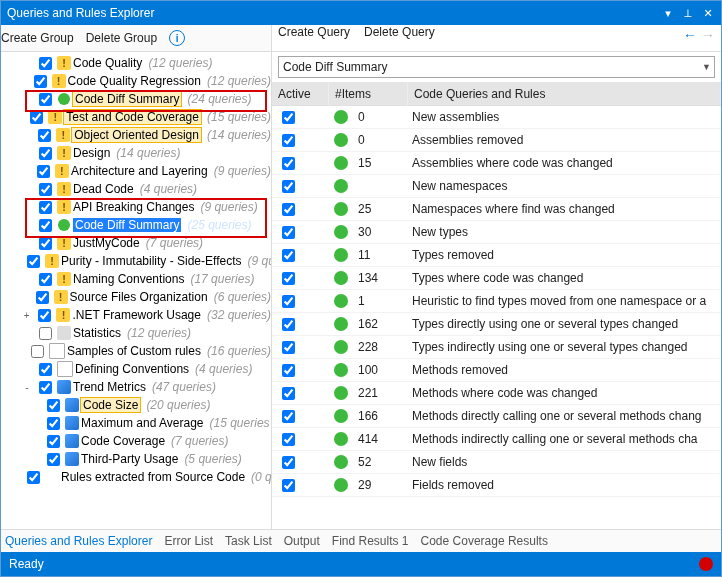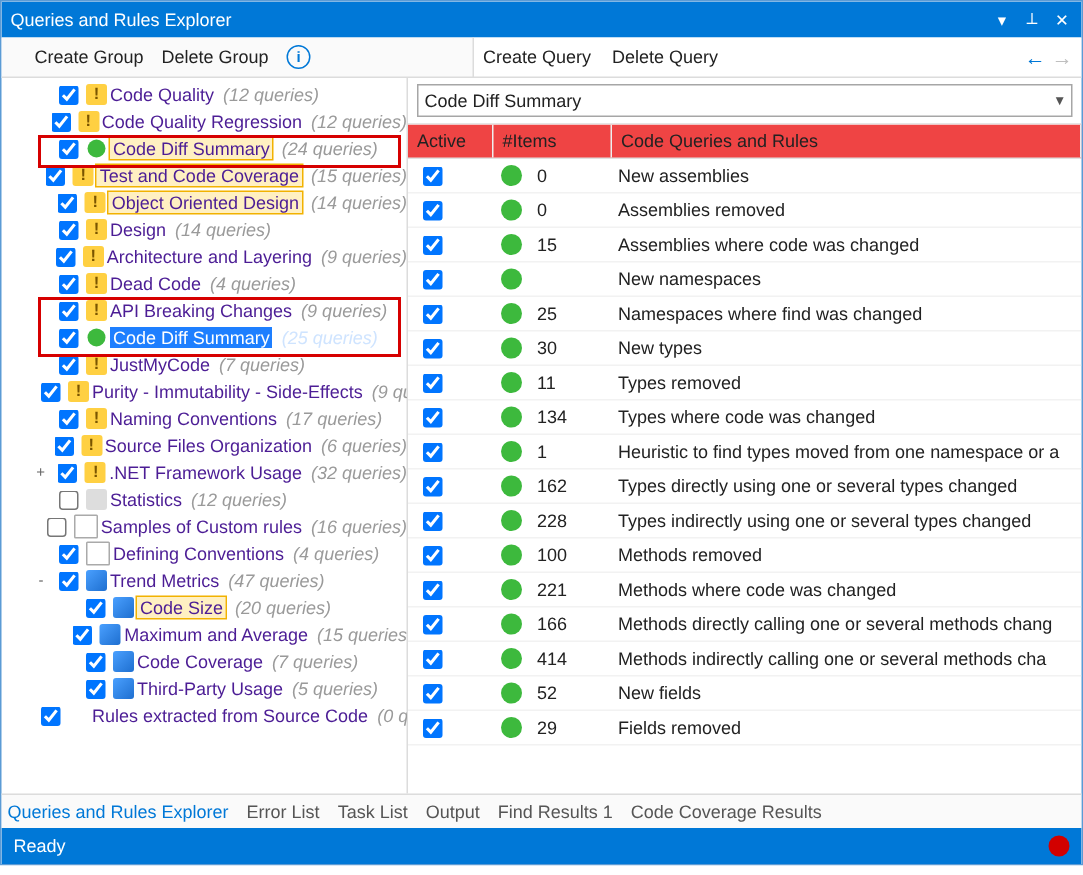--- a/index.html
+++ b/index.html
@@ -1,34 +1,34 @@
 <!DOCTYPE html>
 <html><head>
 <meta charset="utf-8">
 <style>
 html,body{margin:0;padding:0;font-family:"Segoe UI",Tahoma,sans-serif;font-size:12px;color:#222;background:#fff;}
 .window{width:722px;height:577px;border:1px solid #5b9bd5;box-sizing:border-box;display:flex;flex-direction:column;overflow:hidden;}
 .title-bar{background:#0078d7;color:#fff;height:24px;display:flex;align-items:center;padding:0 6px;justify-content:space-between;}
 .title-bar .title{font-size:12px;}
 .title-bar .wincontrols{display:flex;gap:6px;}
 .winbtn{width:14px;height:14px;display:flex;align-items:center;justify-content:center;color:#fff;font-size:11px;}
-.toolbar{display:flex;align-items:center;height:26px;border-bottom:1px solid #dcdcdc;background:#fafafa;padding:0 22px;}
+.toolbar{display:flex;align-items:center;height:26px;border-bottom:1px solid #dcdcdc;background:#fafafa;padding:0 0;}
 .toolbar{gap:12px;}
 .toolbar .info-icon{color:#0078d7;font-weight:bold;border:1px solid #0078d7;border-radius:50%;width:14px;height:14px;display:inline-flex;align-items:center;justify-content:center;font-size:10px;}
 .body{display:flex;flex:1;min-height:0;}
 .left-pane{width:270px;border-right:1px solid #dcdcdc;overflow:auto;padding:2px 0;}
 .right-pane{flex:1;display:flex;flex-direction:column;min-width:0;}
-.right-toolbar{display:flex;align-items:center;height:26px;border-bottom:1px solid #dcdcdc;padding:0 6px;gap:14px;background:#fff;}
+.right-toolbar{display:flex;align-items:flex-start;height:26px;border-bottom:1px solid #dcdcdc;padding:0 6px;gap:14px;background:#fff;}
 .navbtns{display:flex;gap:4px;margin-left:auto;}
 .navbtn{color:#0078d7;font-size:14px;}
 .navbtn.disabled{color:#bfbfbf;}
 .combo{margin:4px 6px;border:1px solid #a6a6a6;height:20px;display:flex;align-items:center;padding:0 4px;position:relative;}
 .combo .drop{position:absolute;right:3px;font-size:9px;color:#555;}
 .table{flex:1;overflow:auto;border-top:1px solid #e5e5e5;}
-.thead{display:flex;align-items:center;height:22px;border-bottom:1px solid #e1e1e1;background:#ef4444;font-size:12px;}
+.thead{display:flex;align-items:center;height:22px;border-bottom:1px solid #e1e1e1;background:#e5e5e5;font-size:12px;}
 .thead .col{padding:0 6px;border-right:1px solid #eee;height:100%;display:flex;align-items:center;}
 .col-active{width:44px;}
 .col-items{width:66px;}
 .col-name{flex:1;}
 .trow{display:flex;align-items:center;height:22px;border-bottom:1px solid #f2f2f2;}
 .trow .cell{padding:0 6px;display:flex;align-items:center;height:100%;}
 .status-dot{width:14px;height:14px;border-radius:50%;background:#3db93d;display:inline-block;margin-right:6px;flex:0 0 14px;}
 .cell.items{gap:4px;}
 .tabs{display:flex;align-items:center;height:22px;border-top:1px solid #dcdcdc;background:#fafafa;font-size:12px;padding:0 4px;gap:12px;}
 .tabs .tab{color:#555;}
@@ -40,30 +40,30 @@
 .node{display:flex;align-items:center;height:18px;padding-left:4px;gap:2px;white-space:nowrap;}
 .twisty{width:12px;color:#666;font-size:10px;text-align:center;}
 .cb{width:13px;height:13px;flex:0 0 13px;}
 .icon{width:14px;height:14px;display:flex;align-items:center;justify-content:center;font-size:11px;flex:0 0 14px;}
 .warn{background:#ffd042;color:#7a5500;border-radius:2px;}
 .warn::after{content:"!";font-weight:bold;}
 .greendot{width:12px;height:12px;border-radius:50%;background:#3db93d;}
 .metric-icon{background:linear-gradient(135deg,#4aa0ff,#1e6fd0);border-radius:2px;}
 .doc-icon{background:#fff;border:1px solid #aaa;border-radius:1px;}
 .stats-icon{background:#ddd;border-radius:2px;}
-.label{color:#4c1d95;}
+.label{color:#000000;}
 .label.hl-orange{background:#fff0c2;outline:1px solid #f2b200;padding:0 2px;}
 .label.hl-blue{background:#1e7fff;color:#fff;padding:0 2px;}
 .count{color:#9a9a9a;font-style:italic;margin-left:4px;}
 .count.hl{color:#cfe4ff;}
 .redbox{position:absolute;border:2px solid #d60000;pointer-events:none;}
 .left-pane{position:relative;}
 
 .ind1{padding-left:20px;}
-.ind2{padding-left:38px;}
+.ind2{padding-left:28px;}
 </style>
 </head>
 <body>
 <div class="window">
 
 <div class="title-bar">
   <span class="title">Queries and Rules Explorer</span>
   <div class="wincontrols">
     <span class="winbtn">▾</span>
     <span class="winbtn">⟂</span>

